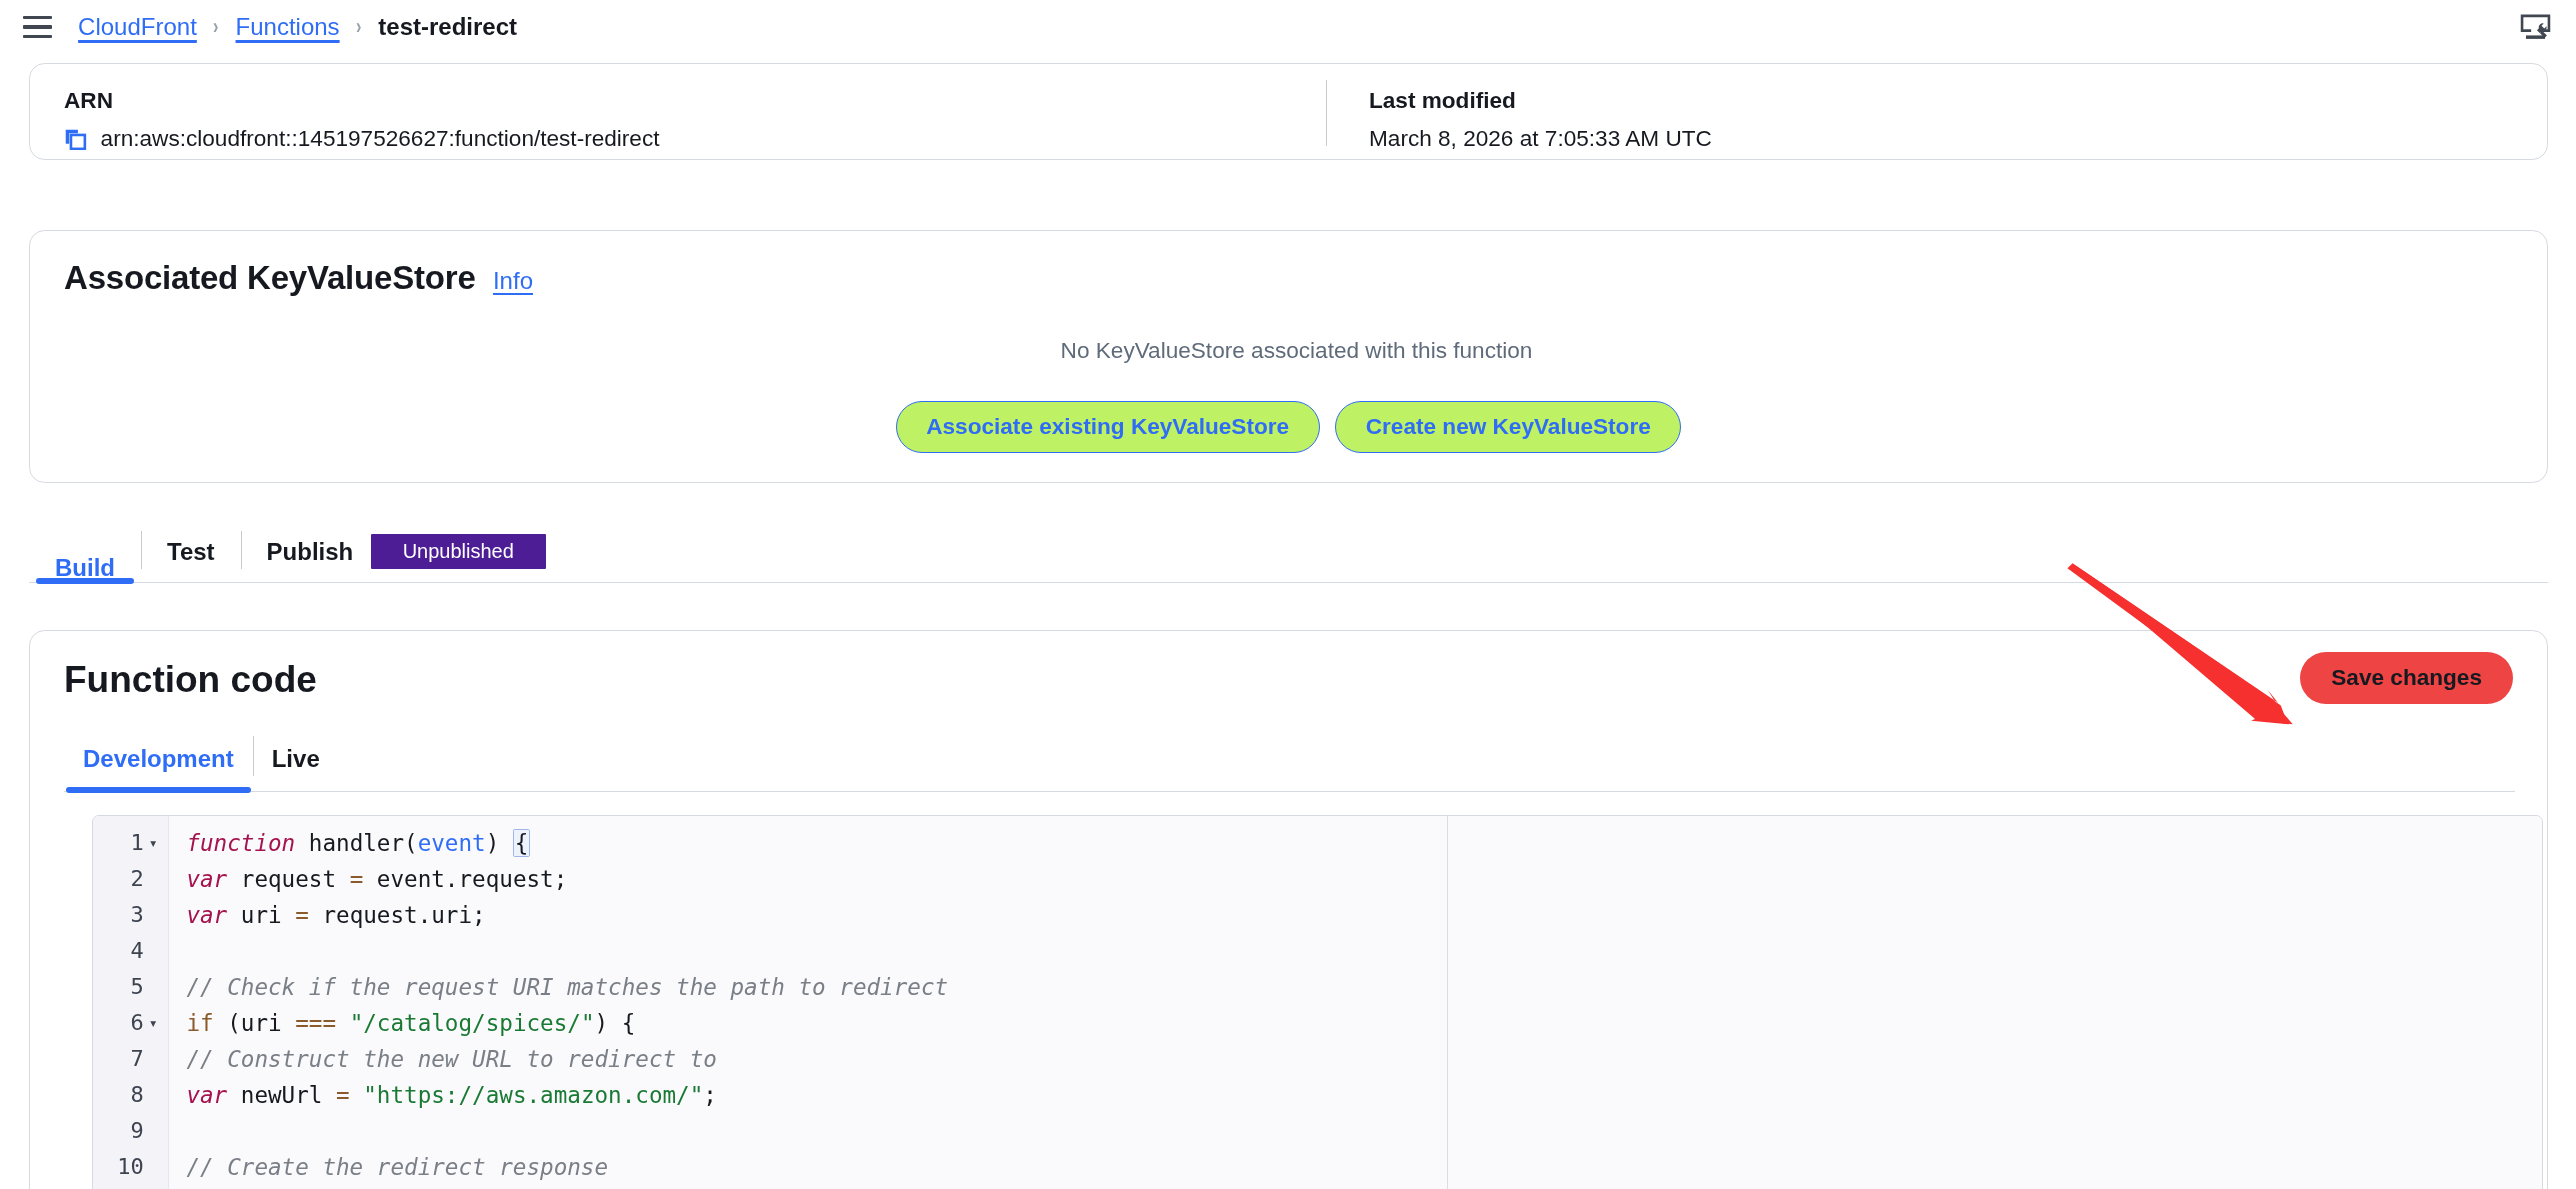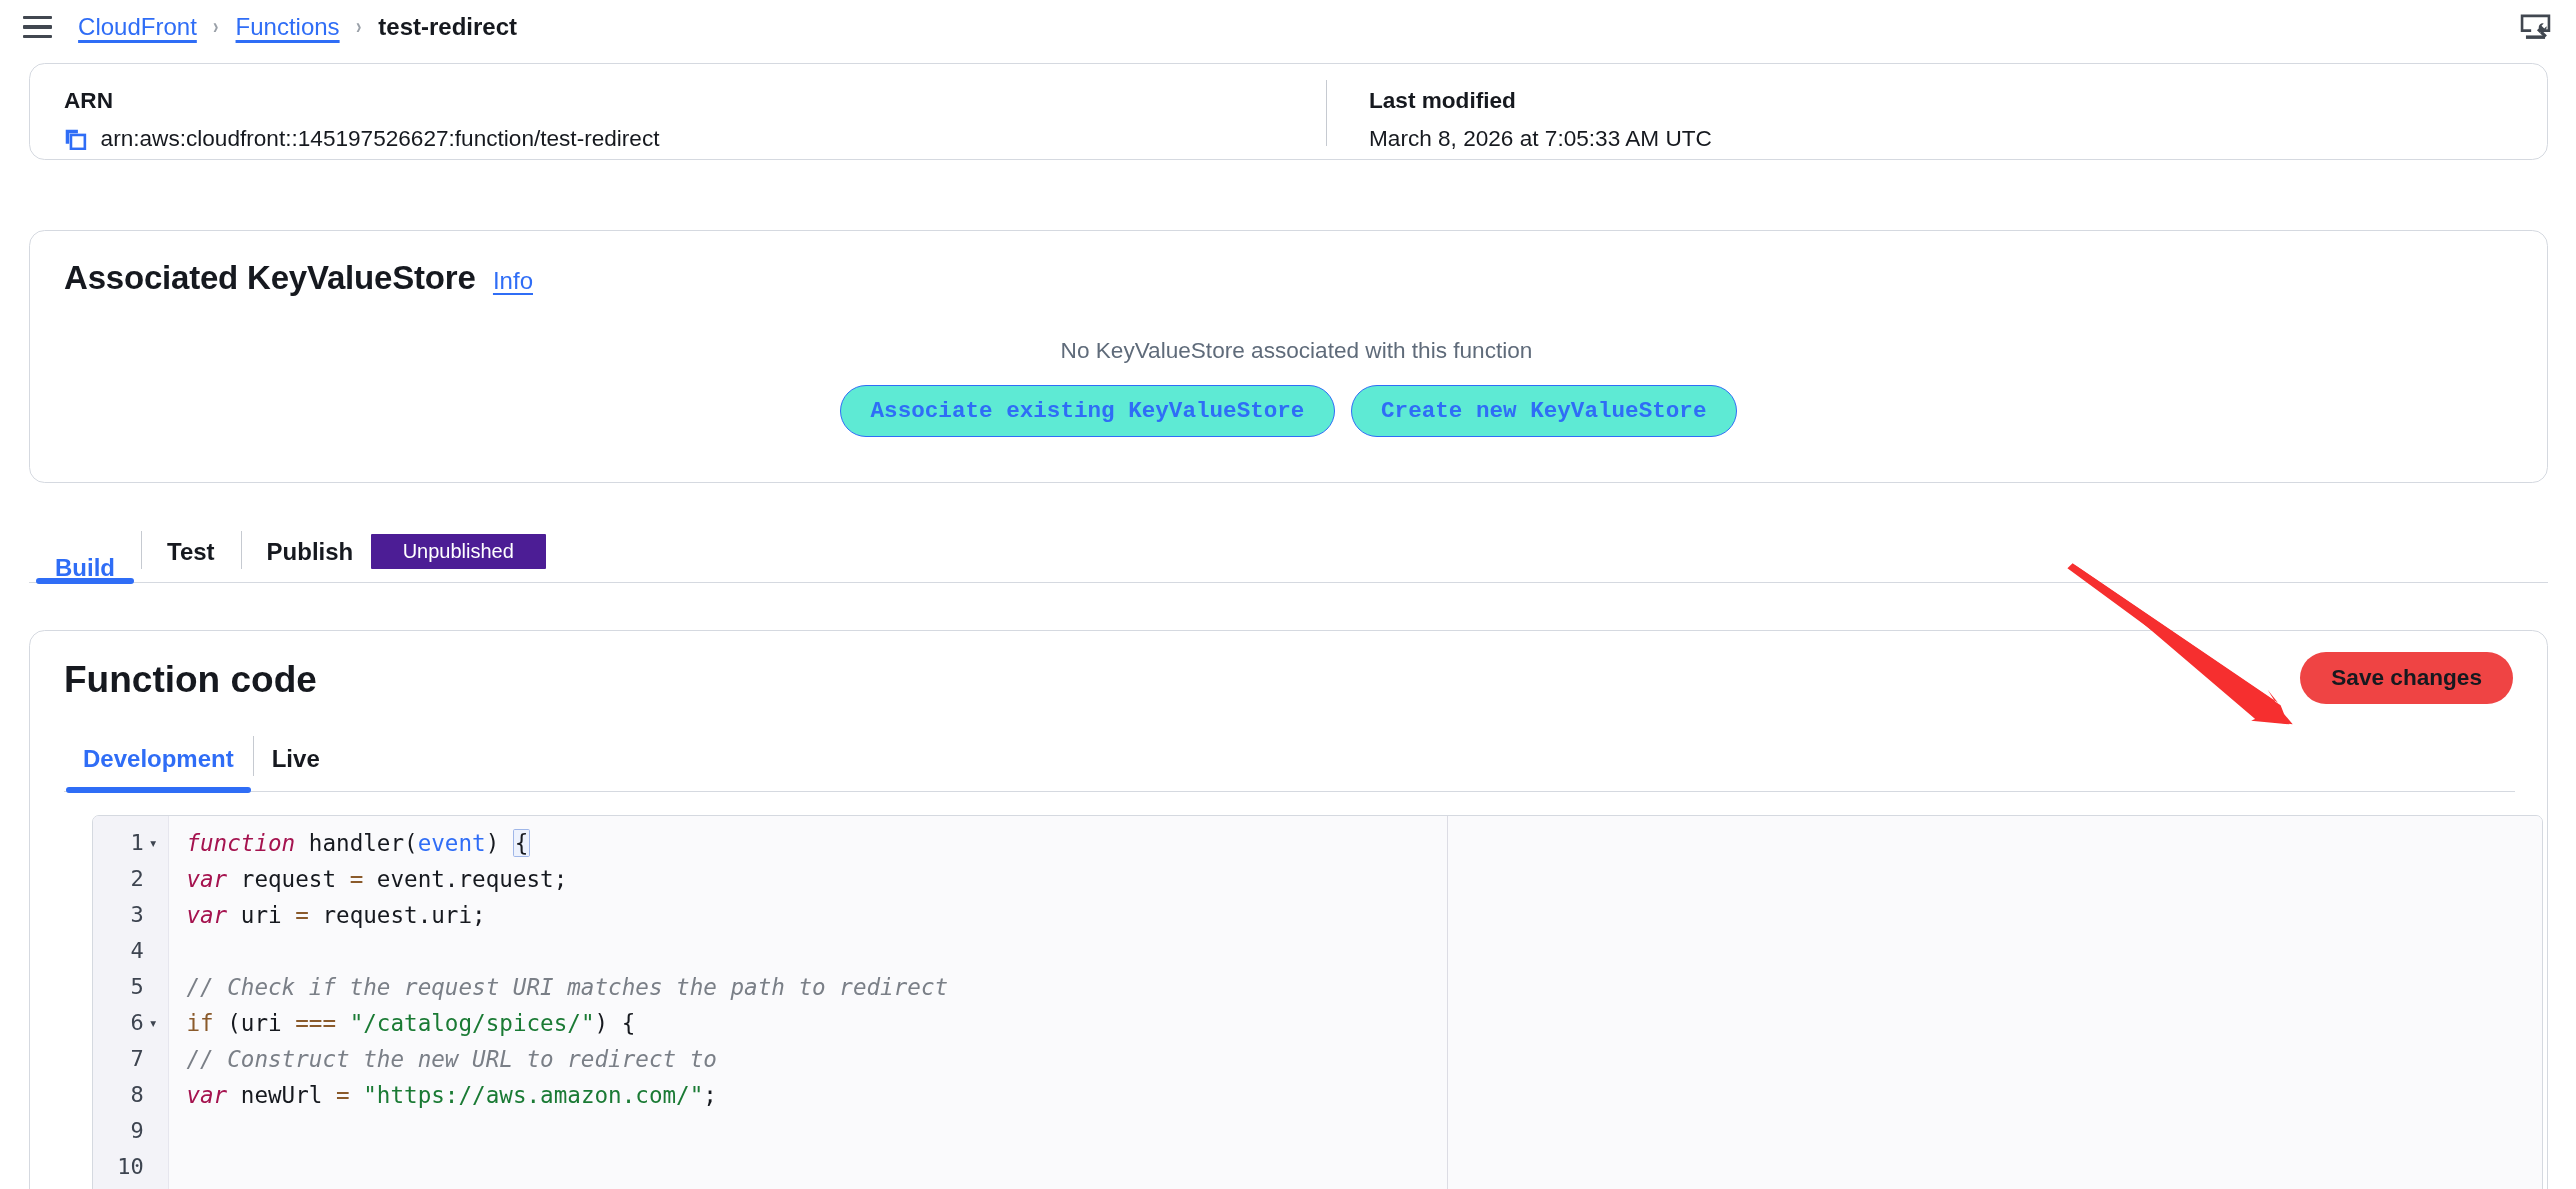--- a/index.html
+++ b/index.html
@@ -60,23 +60,23 @@
               text-underline-offset: 4.3px; cursor: pointer; }
   .kvs-empty {
     position: absolute; left: 8px; top: 107px; width: 100%;
     text-align: center; font-size: 22.6px; color: #5f6b7a;
   }
   .kvs-btns {
     position: absolute; left: 0; top: 154px; width: 100%;
     display: flex; justify-content: center; gap: 15.6px;
   }
   .btn-outline {
-    border: 1.7px solid #2f6df6; border-radius: 31px; background: #5eead4;
+    border: 1.7px solid #2f6df6; border-radius: 31px; background: #bef264;
     color: #2f6df6; font-size: 22.6px; font-weight: bold;
-    padding: 12px 29.5px; cursor: pointer; font-family: Liberation Mono, monospace; white-space: nowrap;
+    padding: 12px 29.5px; cursor: pointer; font-family: Liberation Sans, sans-serif; white-space: nowrap; margin-top: 16px;
   }
 
   
   .tabs {
     position: absolute; left: 29px; top: 521px; width: 2519px; height: 62px;
     display: flex; align-items: stretch;
     border-bottom: 1.7px solid #d5d9e0;
   }
   .tab {
     display: flex; align-items: center; padding: 0 26px;
@@ -304,20 +304,21 @@
         <div class="cline">    <span class="tok-cmt">// Check if the request URI matches the path to redirect</span></div>
 
         <div class="cline">    <span class="tok-ctl">if</span><span> (uri </span><span class="tok-op">===</span><span> </span><span class="tok-str">"/catalog/spices/"</span><span>) {</span></div>
 
         <div class="cline">        <span class="tok-cmt">// Construct the new URL to redirect to</span></div>
 
         <div class="cline">        <span class="tok-kw">var</span><span> newUrl </span><span class="tok-op">=</span><span> </span><span class="tok-str">"https://aws.amazon.com/"</span><span>;</span></div>
 
         <div class="cline"><span></span></div>
 
+        <div class="cline">        <span class="tok-cmt">// Create the redirect response</span></div>
       </div>
     </div>
   </div>
 
   <svg class="arrow-svg" viewBox="0 0 300 210">
     <path d="M18 14 L255 175 L243 160 L268 200 L224 196 L241 188 L12 20 Z" fill="#f62f2f"></path>
     <path d="M20 16 L258 178 L262 188 L272 200 L230 195 Z" fill="#f62f2f"></path>
   </svg>
 
 </div>

